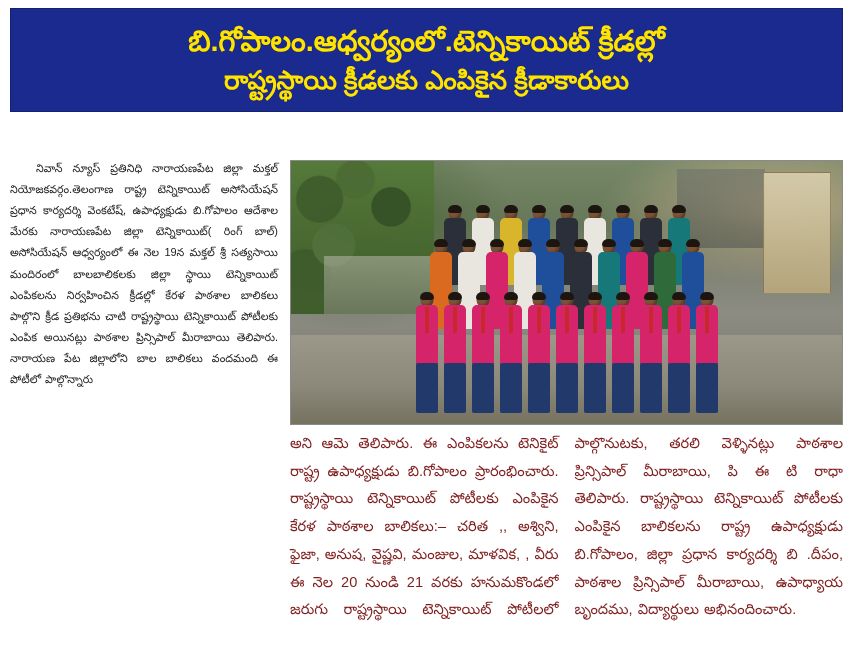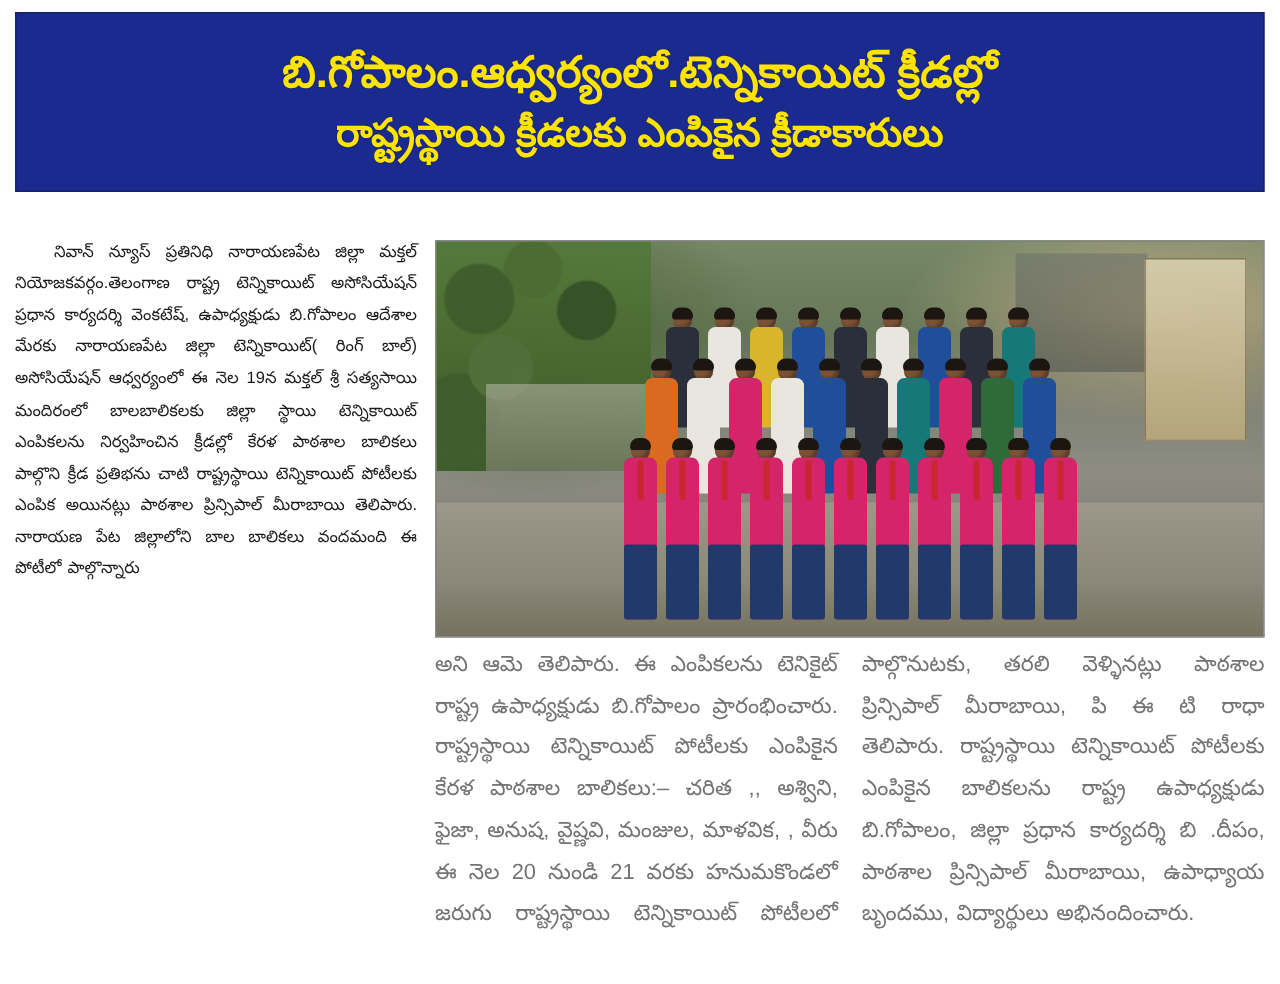--- a/index.html
+++ b/index.html
@@ -20,21 +20,21 @@
     background: #ffffff;
     box-sizing: border-box;
   }
 
   
   .headline-banner {
     position: absolute;
     left: 10px;
     top: 8px;
     width: 833px;
-    height: 120px;
+    height: 104px;
     background: #1b2a8f;
     border: 1px solid #14216e;
     box-sizing: border-box;
     display: flex;
     flex-direction: column;
     align-items: center;
     justify-content: center;
     padding: 4px 10px;
   }
   .headline-line {
@@ -240,21 +240,21 @@
     height: 212px;
   }
   .two-col {
     column-count: 2;
     column-gap: 16px;
     column-fill: auto;
     height: 100%;
   }
   .two-col p {
     margin: 0;
-    color: #737373;
+    color: #7f1d1d;
     font-family: "Liberation Sans", sans-serif;
     font-size: 14.6px;
     line-height: 1.9;
     text-align: justify;
     text-justify: inter-word;
     word-spacing: 1px;
   }
 </style>
 </head>
 <body>

